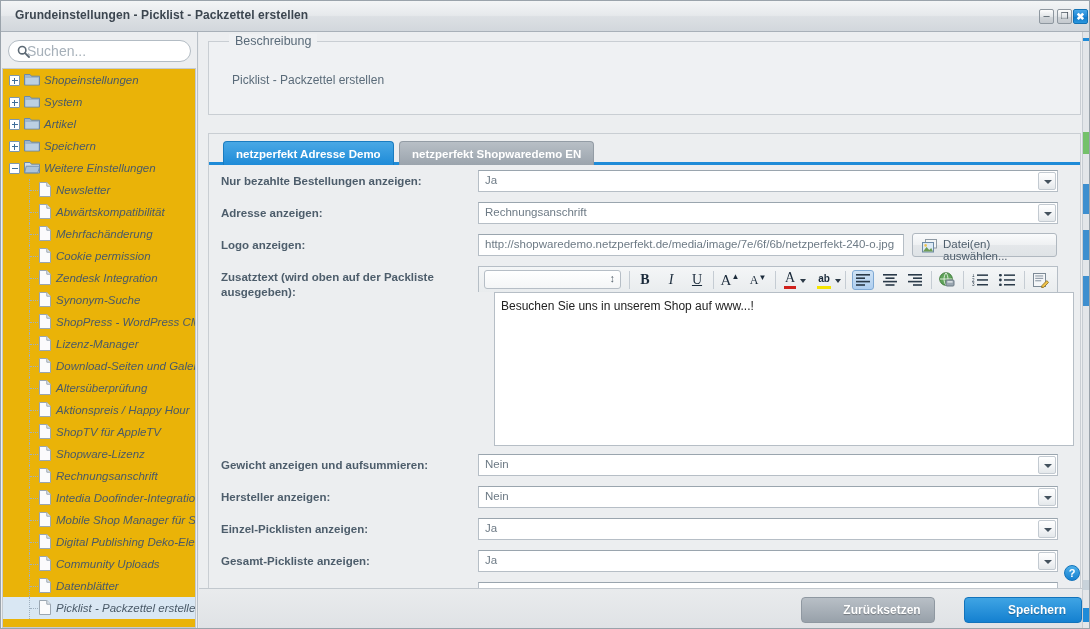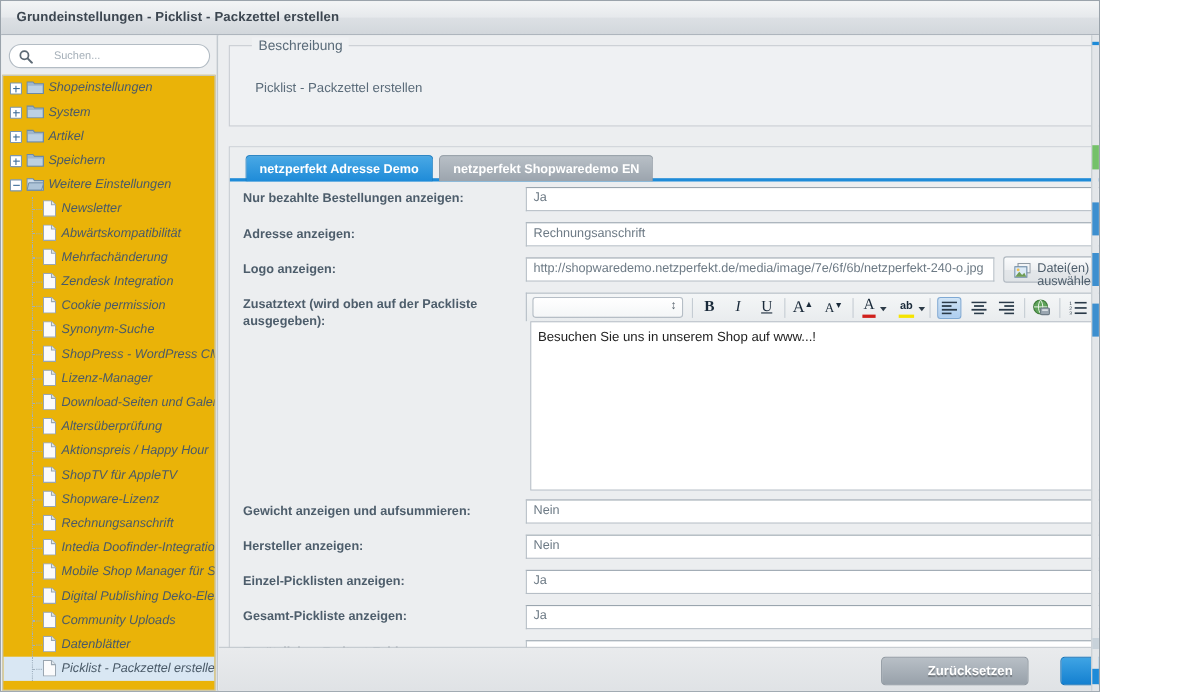--- a/index.html
+++ b/index.html
@@ -7,21 +7,21 @@
     margin: 0; padding: 0;
     width: 1090px; height: 629px;
     overflow: hidden;
     font-family: "Liberation Sans", sans-serif;
     background: #ffffff;
   }
 
   
   #window {
     position: relative;
-    width: 1000px; height: 629px;
+    width: 1090px; height: 629px;
     background: #e8eaec;
     border: 1px solid #9aa3ab;
     overflow: hidden;
   }
 
   
   #titlebar {
     position: absolute; left: 0; top: 0;
     width: 1090px; height: 31px;
     background: linear-gradient(to bottom, #f3f5f6 0%, #e6e9ec 48%, #dce0e4 52%, #d2d7dc 100%);
@@ -68,25 +68,25 @@
     width: 183px; height: 22px;
     background: #ffffff;
     border: 1px solid #b3bcc4;
     border-radius: 11px;
   }
   #search-icon {
     position: absolute; left: 8px; top: 4px;
     width: 13px; height: 13px;
   }
   #search-input {
-    position: absolute; left: 38px; top: 0;
+    position: absolute; left: 16px; top: 0;
     width: 150px; height: 20px;
     border: none; outline: none; background: transparent;
     font-family: "Liberation Sans", sans-serif;
-    font-size: 10px; color: #5d6a75;
+    font-size: 14px; color: #5d6a75;
   }
   #search-input::placeholder { color: #a6b0b9; }
 
   #tree {
     position: absolute; left: 1px; top: 36px;
     width: 194px; height: 560px;
     background: #eab308;
     border: 1px solid #c4cad0;
     overflow: hidden;
     font-style: italic;
@@ -237,21 +237,21 @@
     border-top: 4px solid #44525e;
   }
   #rte-toolbar {
     position: absolute; left: 0; top: 0;
     width: 580px; height: 26px;
     background: linear-gradient(to bottom, #f4f6f7 0%, #e9ecee 100%);
     border: 1px solid #b6bec6;
     border-bottom: none;
   }
   #rte-body {
-    position: absolute; left: 4px; top: 26px;
+    position: absolute; left: 16px; top: 26px;
     width: 580px; height: 154px;
     background: #ffffff;
     border: 1px solid #b6bec6;
     padding-left: 45px;
   }
   #rte-text {
     position: absolute; left: 6px; top: 6px;
     font-size: 12px; color: #222222;
   }
   .tbitem {
@@ -431,30 +431,30 @@
             </svg></span>
           <span class="lbl">Mehrfachänderung</span>
         </div>
         <div class="node d1">
           <div class="dotline"></div>
           <div class="dotstub"></div>
           <span class="file-icon"><svg viewBox="0 0 12 15">
               <path d="M0.5 0.5 H7.8 L11.5 4.2 V14.5 H0.5 Z" fill="#fbfbfc" stroke="#9aa6b1" stroke-width="1"></path>
               <path d="M7.8 0.5 V4.2 H11.5" fill="#e2e7ec" stroke="#9aa6b1" stroke-width="1"></path>
             </svg></span>
+          <span class="lbl">Cookie permission</span>
+        </div>
+        <div class="node d1">
+          <div class="dotline"></div>
+          <div class="dotstub"></div>
+          <span class="file-icon"><svg viewBox="0 0 12 15">
+              <path d="M0.5 0.5 H7.8 L11.5 4.2 V14.5 H0.5 Z" fill="#fbfbfc" stroke="#9aa6b1" stroke-width="1"></path>
+              <path d="M7.8 0.5 V4.2 H11.5" fill="#e2e7ec" stroke="#9aa6b1" stroke-width="1"></path>
+            </svg></span>
           <span class="lbl">Zendesk Integration</span>
-        </div>
-        <div class="node d1">
-          <div class="dotline"></div>
-          <div class="dotstub"></div>
-          <span class="file-icon"><svg viewBox="0 0 12 15">
-              <path d="M0.5 0.5 H7.8 L11.5 4.2 V14.5 H0.5 Z" fill="#fbfbfc" stroke="#9aa6b1" stroke-width="1"></path>
-              <path d="M7.8 0.5 V4.2 H11.5" fill="#e2e7ec" stroke="#9aa6b1" stroke-width="1"></path>
-            </svg></span>
-          <span class="lbl">Cookie permission</span>
         </div>
         <div class="node d1">
           <div class="dotline"></div>
           <div class="dotstub"></div>
           <span class="file-icon"><svg viewBox="0 0 12 15">
               <path d="M0.5 0.5 H7.8 L11.5 4.2 V14.5 H0.5 Z" fill="#fbfbfc" stroke="#9aa6b1" stroke-width="1"></path>
               <path d="M7.8 0.5 V4.2 H11.5" fill="#e2e7ec" stroke="#9aa6b1" stroke-width="1"></path>
             </svg></span>
           <span class="lbl">Synonym-Suche</span>
         </div>

